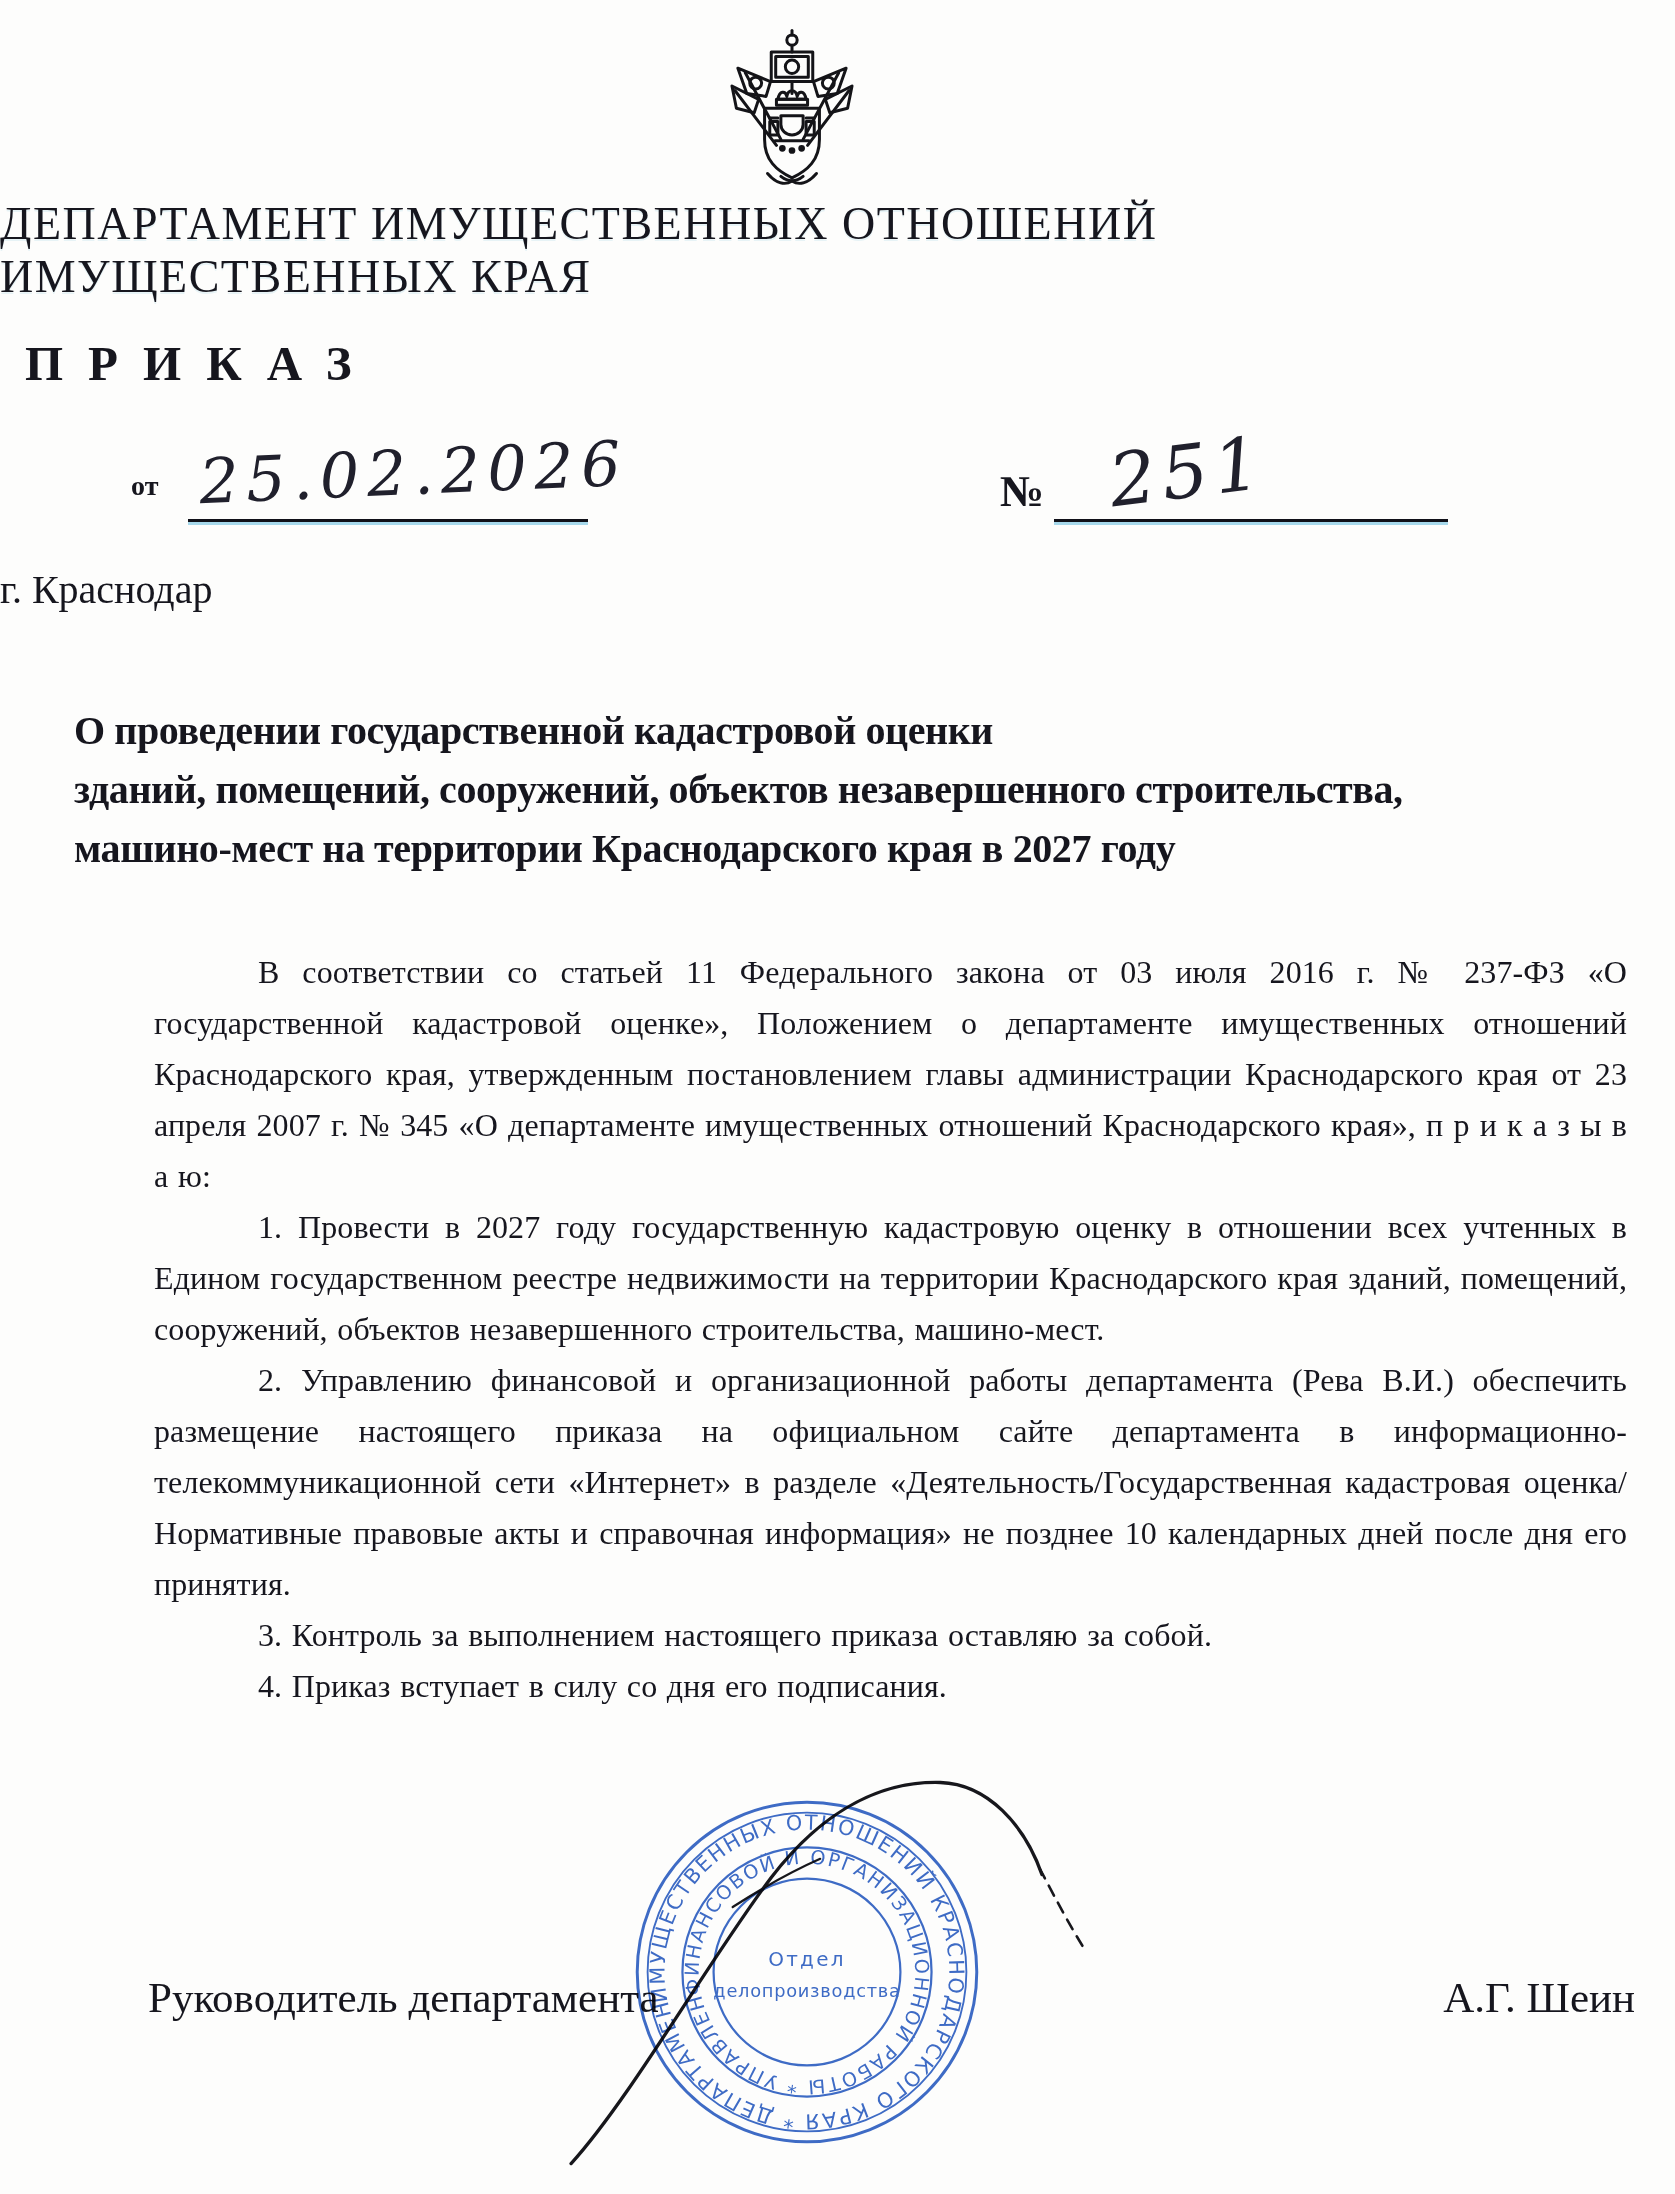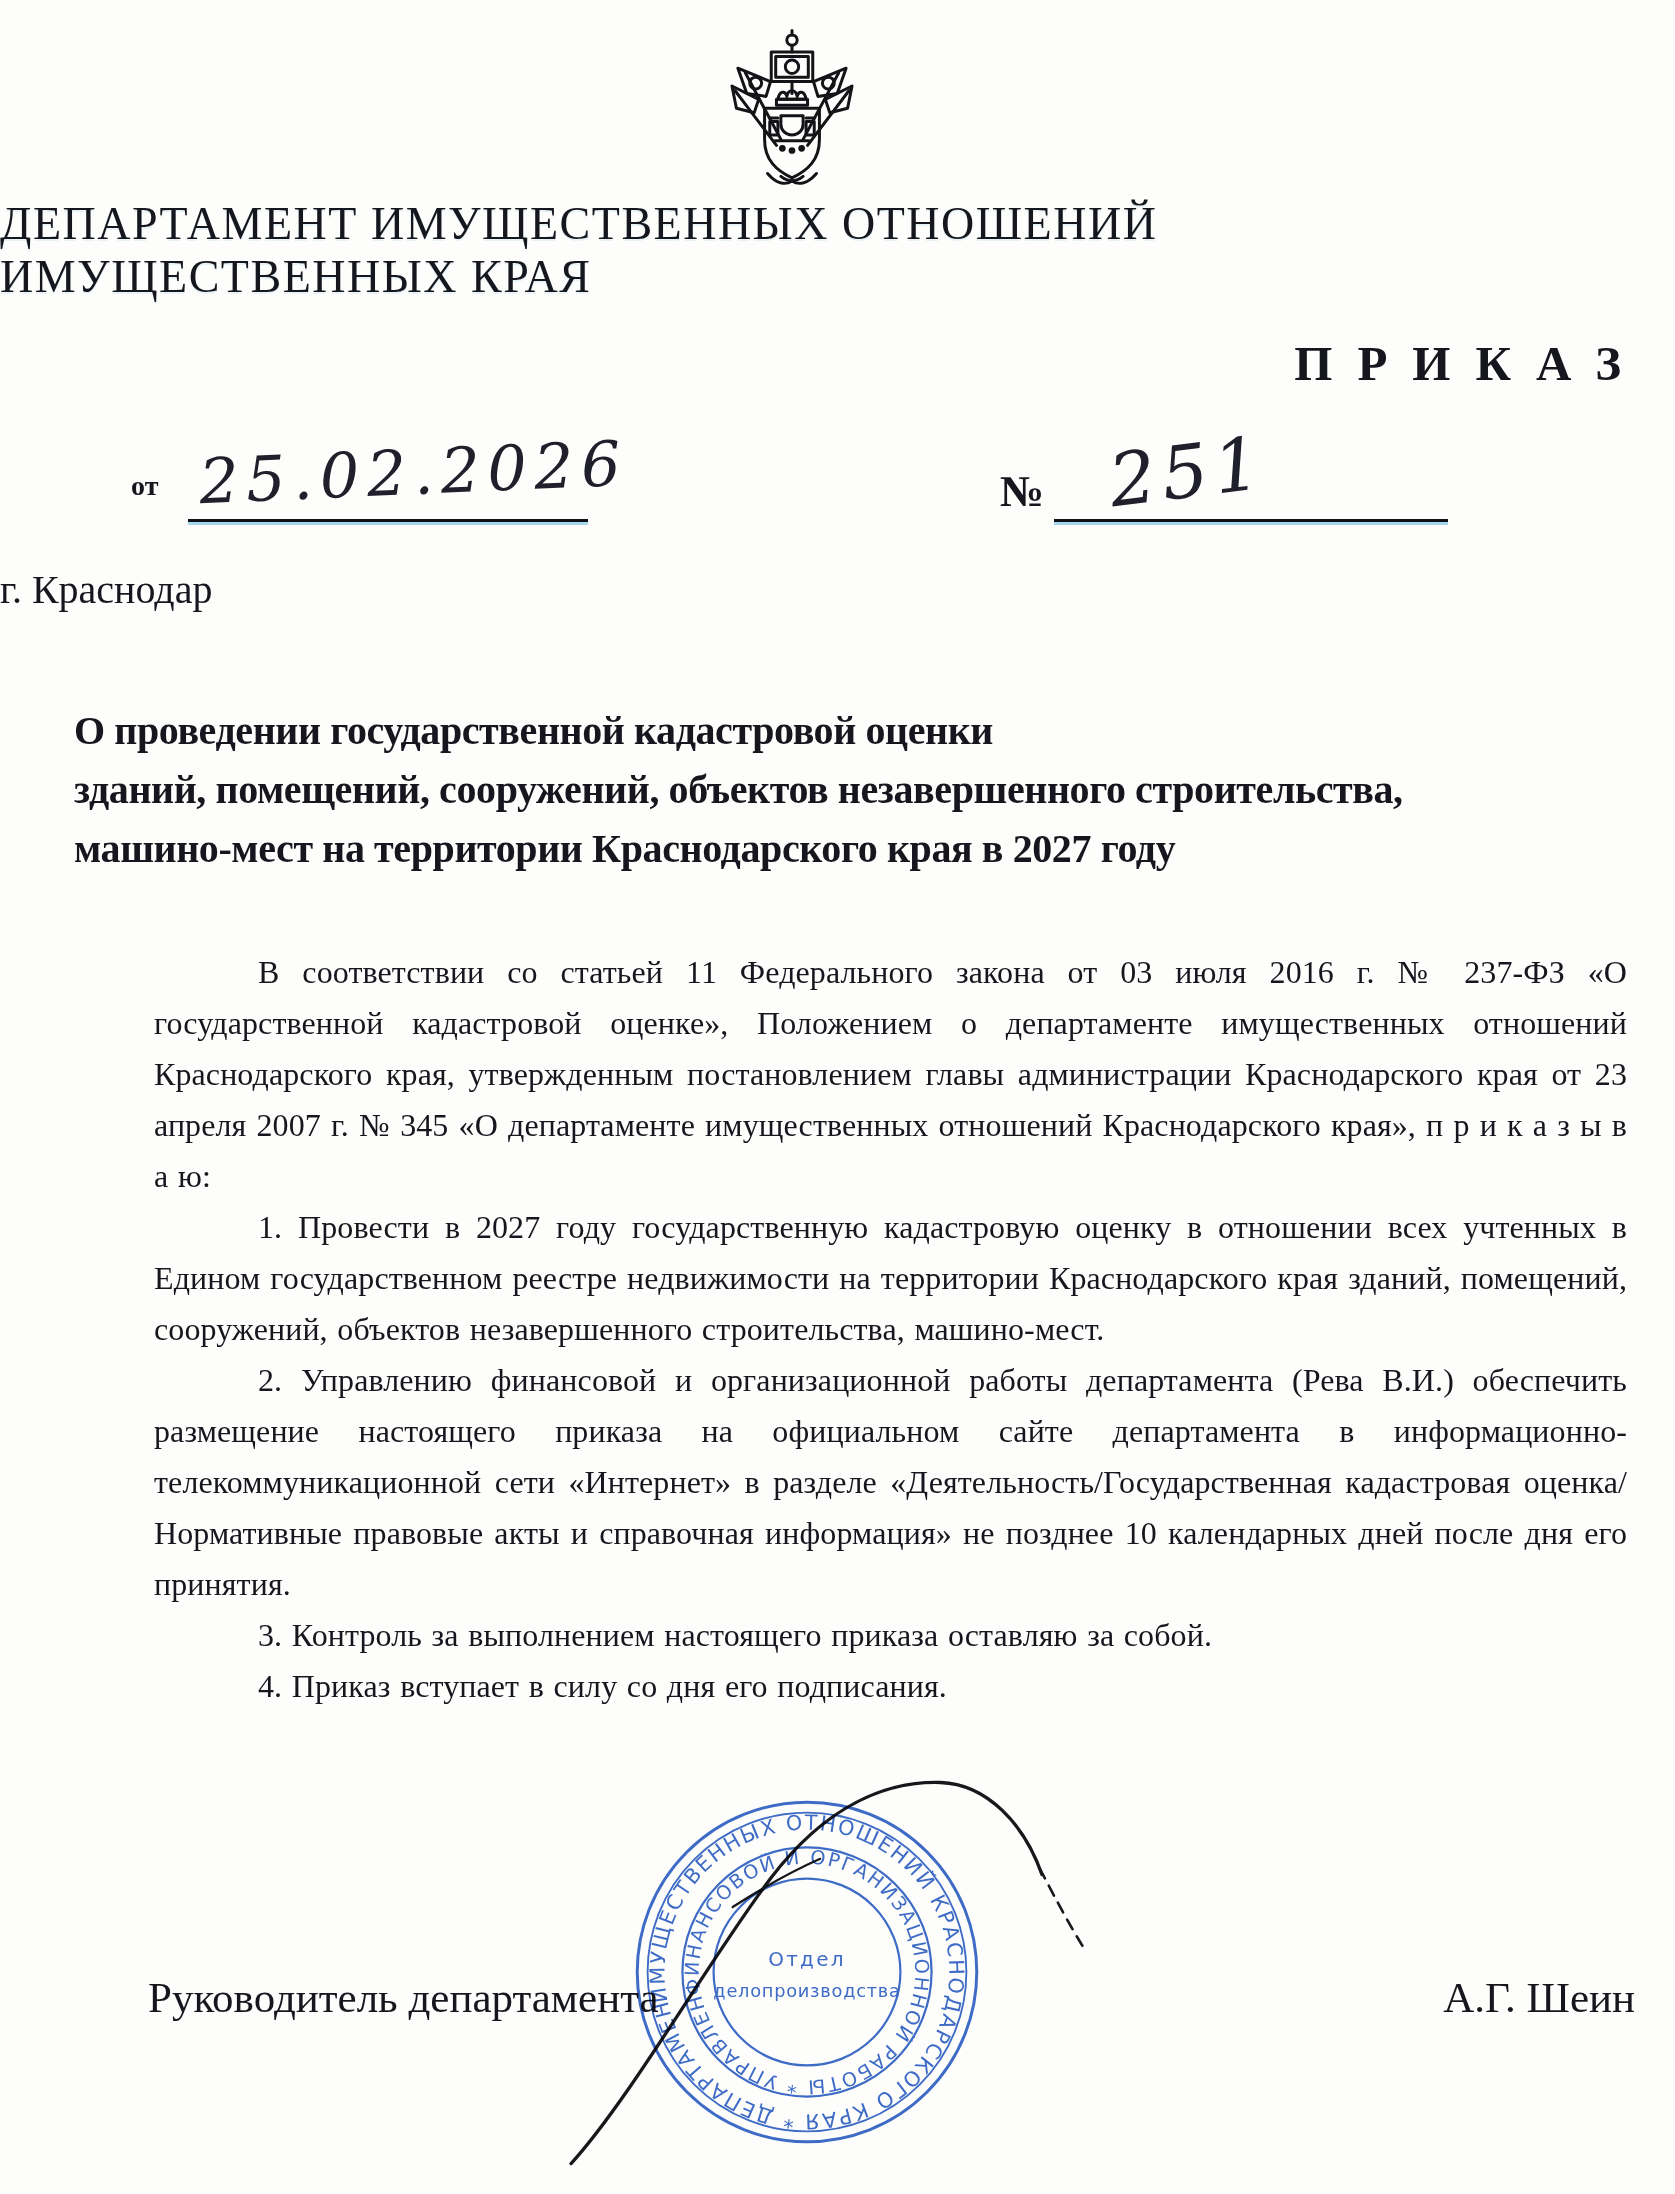--- a/index.html
+++ b/index.html
@@ -18,21 +18,21 @@
   
   .authority{
     position:absolute;top:185px;left:0;width:1599px;
     text-align:left;font-weight:normal;font-size:46px;line-height:53px;
     letter-spacing:1.5px;white-space:nowrap;
     text-shadow:0 1.5px 0 rgba(40,160,200,0.10);
     margin-top:12px;
   }
   .doc-type{
     position:absolute;top:335px;left:0;width:1646px;
-    text-align:right;font-weight:bold;font-size:49px;
+    text-align:left;font-weight:bold;font-size:49px;
     letter-spacing:25px;text-indent:25px;white-space:nowrap;
   }
   
   .date-label{position:absolute;left:131px;top:470px;font-size:28px;font-weight:bold;}
   .num-label{position:absolute;left:1000px;top:466px;font-size:44px;font-weight:bold;}
   .rule{
     position:absolute;height:0;border-bottom:3.7px solid #101018;
     box-shadow:0 3px 0 rgba(60,170,215,0.45);
   }
   .rule.date{left:188px;top:519px;width:400px;}

